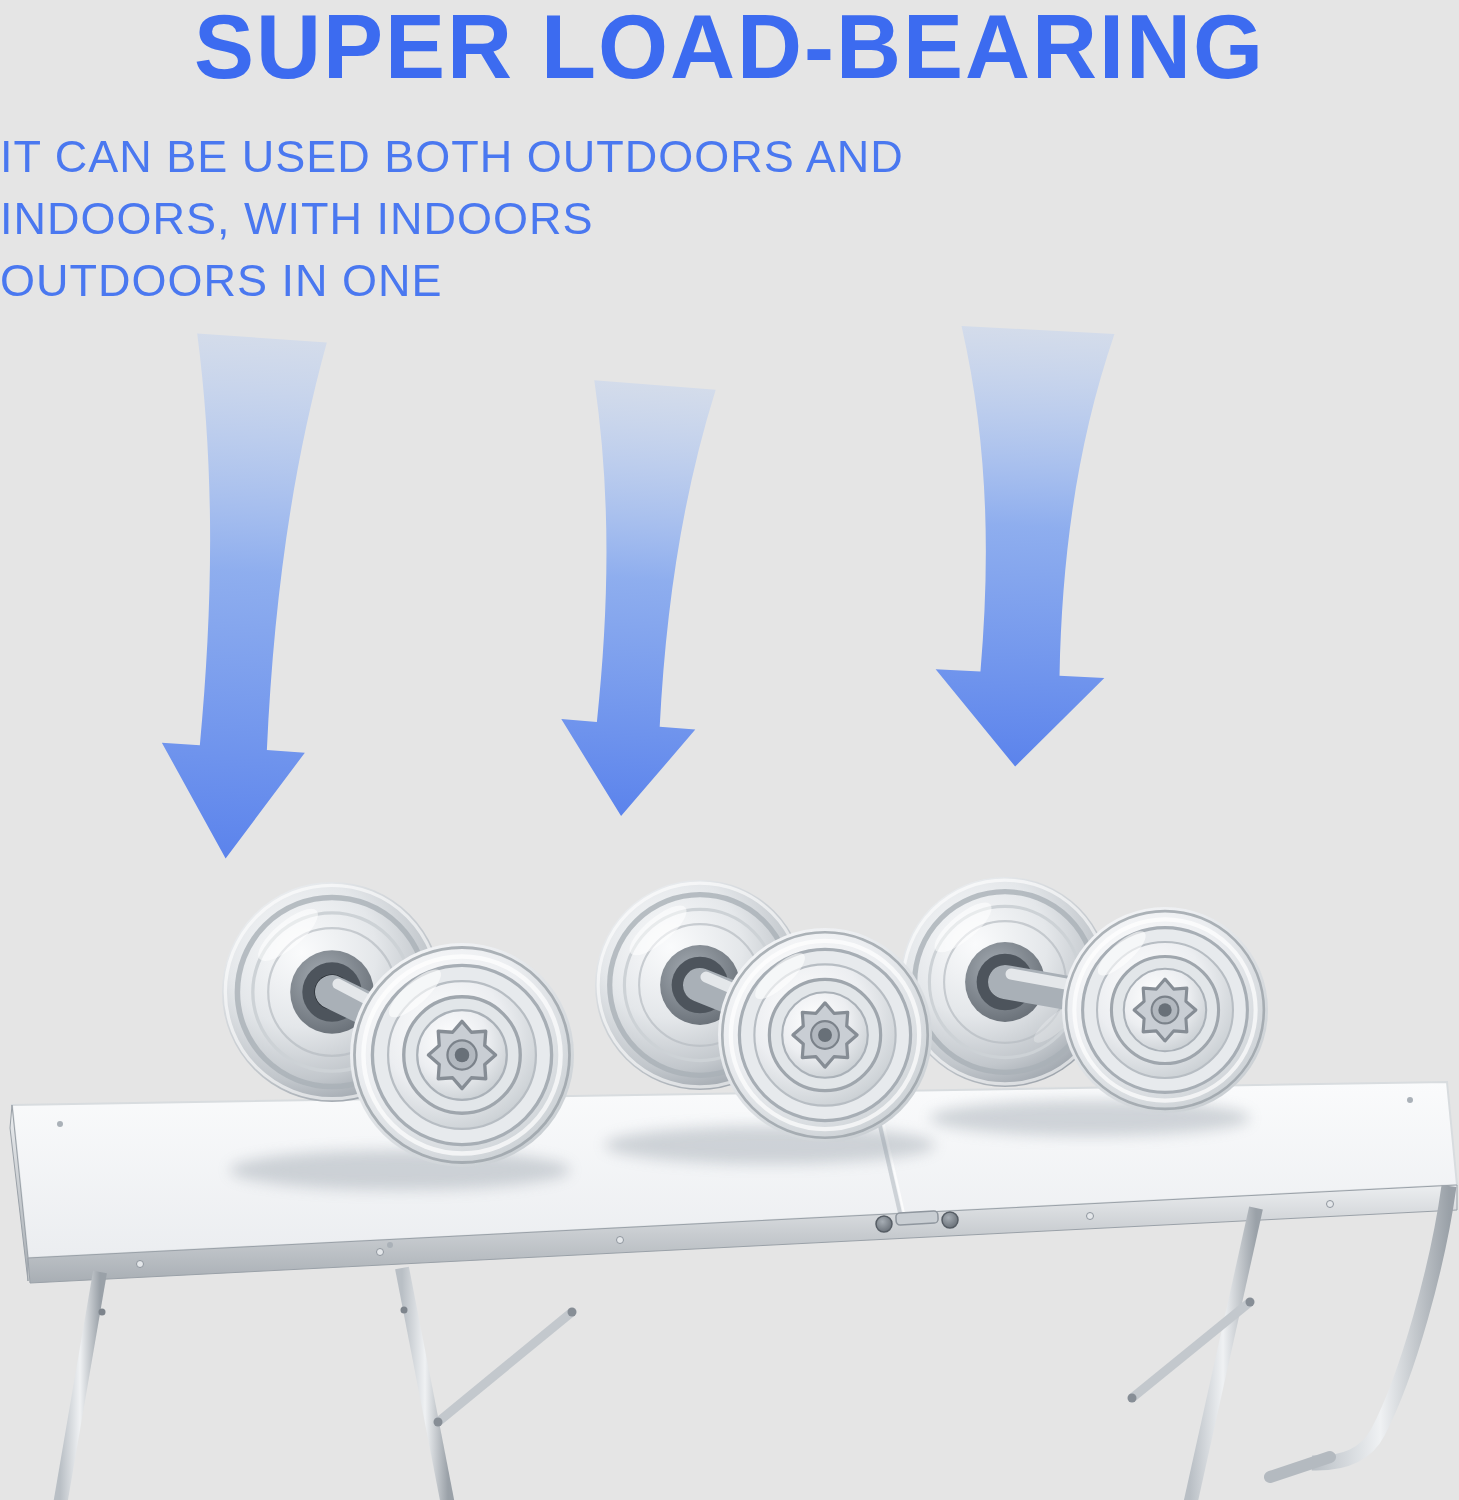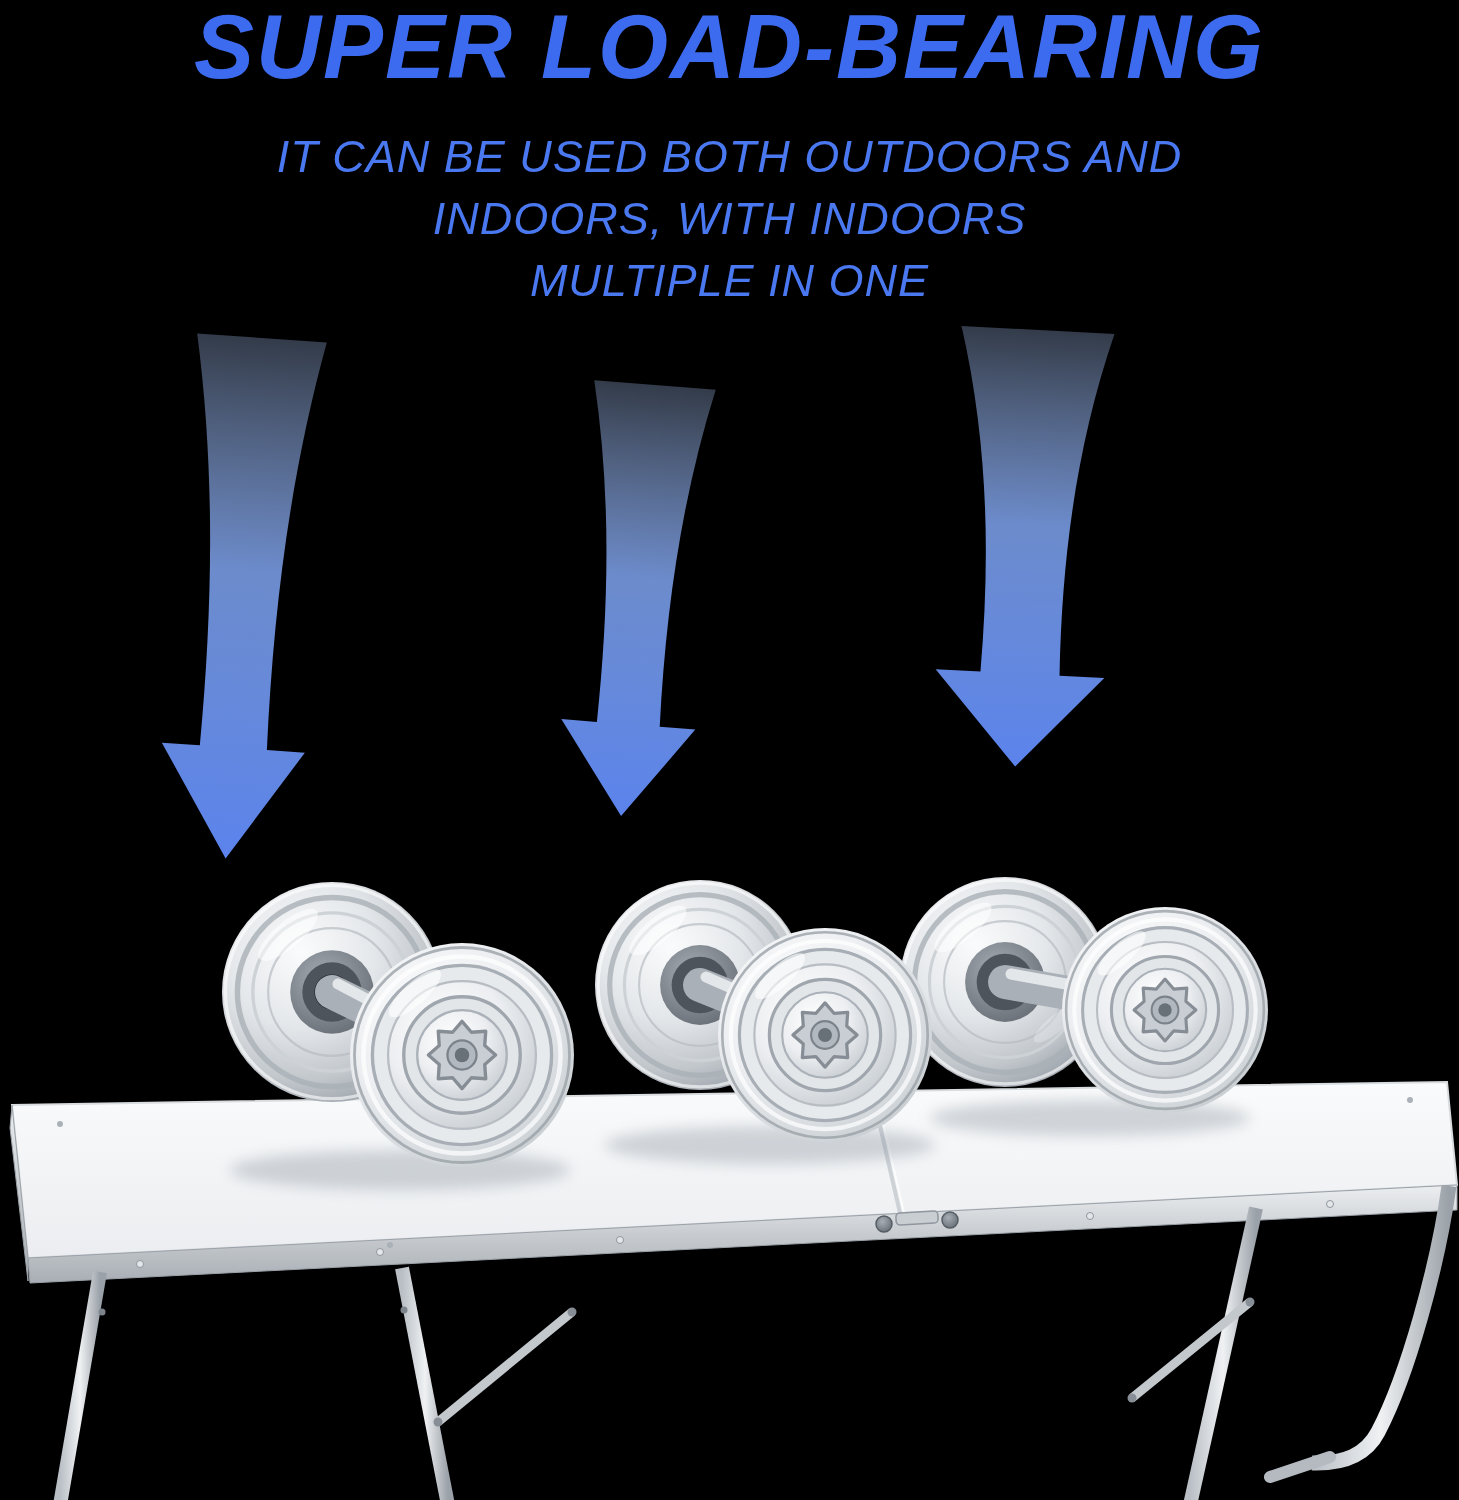--- a/index.html
+++ b/index.html
@@ -1,41 +1,39 @@
 <!DOCTYPE html>
 <html><head>
 <meta charset="utf-8">
 <style>
   html,body { margin:0; padding:0; background:#ffffff; }
   .page {
     position:relative;
     width:1459px;
     height:1500px;
-    background:#000000;
+    background:#e5e5e5;
     overflow:hidden;
     font-family:"Liberation Sans", sans-serif;
-    font-style:italic;
   }
   .title {
     position:absolute;
     top:2px; left:0;
     width:100%;
     margin:0;
     text-align:center;
     font-size:90px;
     font-weight:900;
     letter-spacing:2px;
     color:#3c6bf0;
     line-height:1.0;
   }
   .subtitle {
     position:absolute;
     top:126px; left:0;
     width:100%;
-    text-align:center;
     font-size:45px;
     font-weight:500;
     letter-spacing:1px;
     color:#4a78f0;
     line-height:62px;
   }
   .scene {
     position:absolute;
     top:300px; left:0;
     width:1459px;
@@ -46,21 +44,21 @@
 </head>
 <body>
 
 <div class="page">
 
   <h1 class="title">SUPER LOAD-BEARING</h1>
 
   <div class="subtitle">
     <div>IT CAN BE USED BOTH OUTDOORS AND</div>
     <div>INDOORS, WITH INDOORS</div>
-    <div>MULTIPLE IN ONE</div>
+    <div>OUTDOORS IN ONE</div>
   </div>
 
   <svg class="scene" viewBox="0 0 1459 1200" xmlns="http://www.w3.org/2000/svg">
     <defs>
       <linearGradient id="gArrow" x1="0" y1="0" x2="0" y2="1">
         <stop offset="0" stop-color="#aac6f7" stop-opacity="0.30"></stop>
         <stop offset="0.45" stop-color="#7fa4f0" stop-opacity="0.85"></stop>
         <stop offset="1" stop-color="#5b83ec"></stop>
       </linearGradient>
       <radialGradient id="gBack" cx="0.36" cy="0.32" r="0.85">

